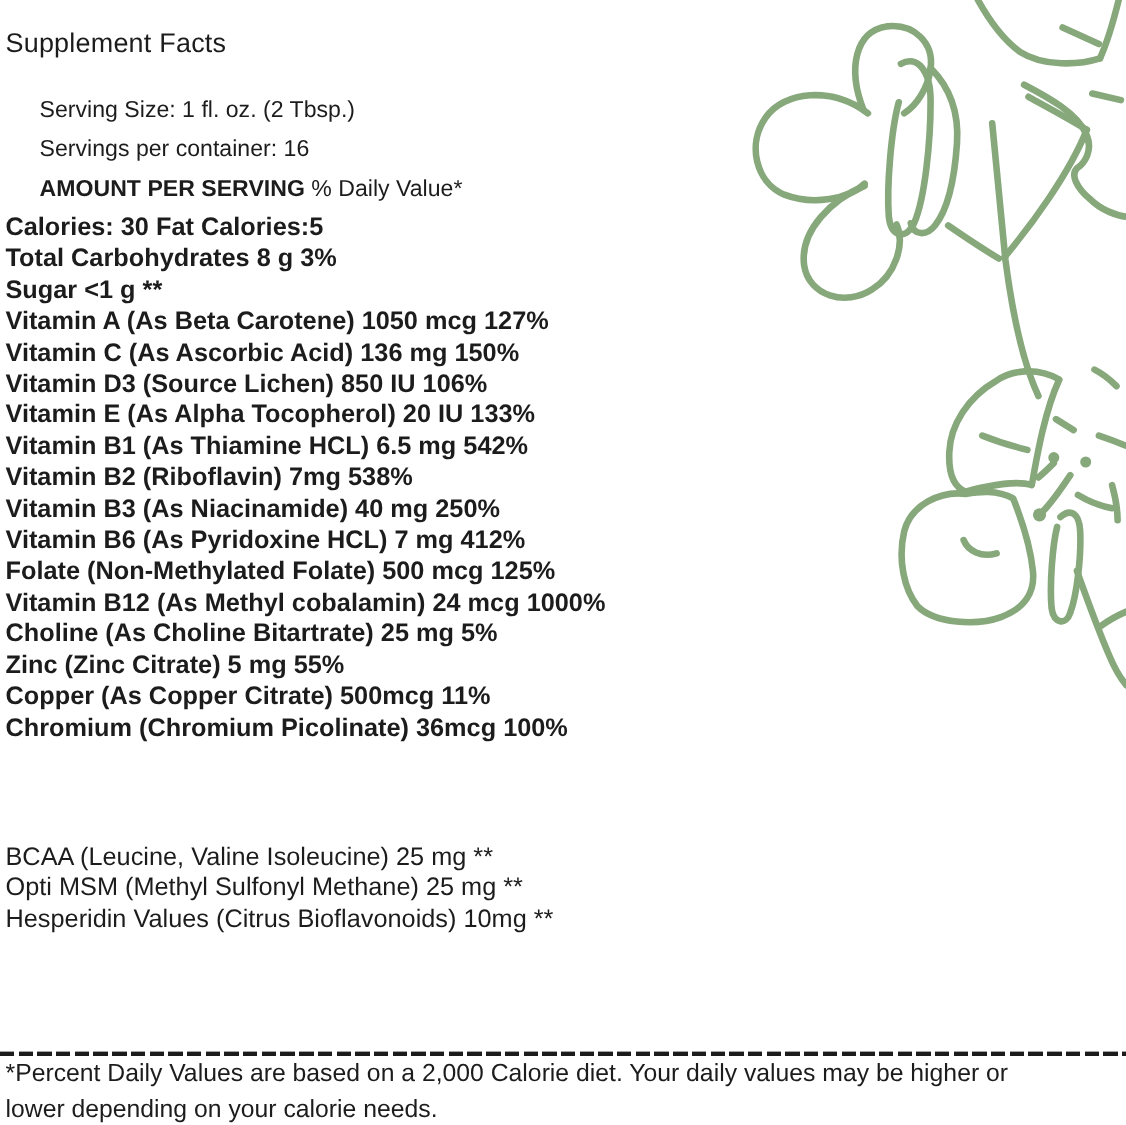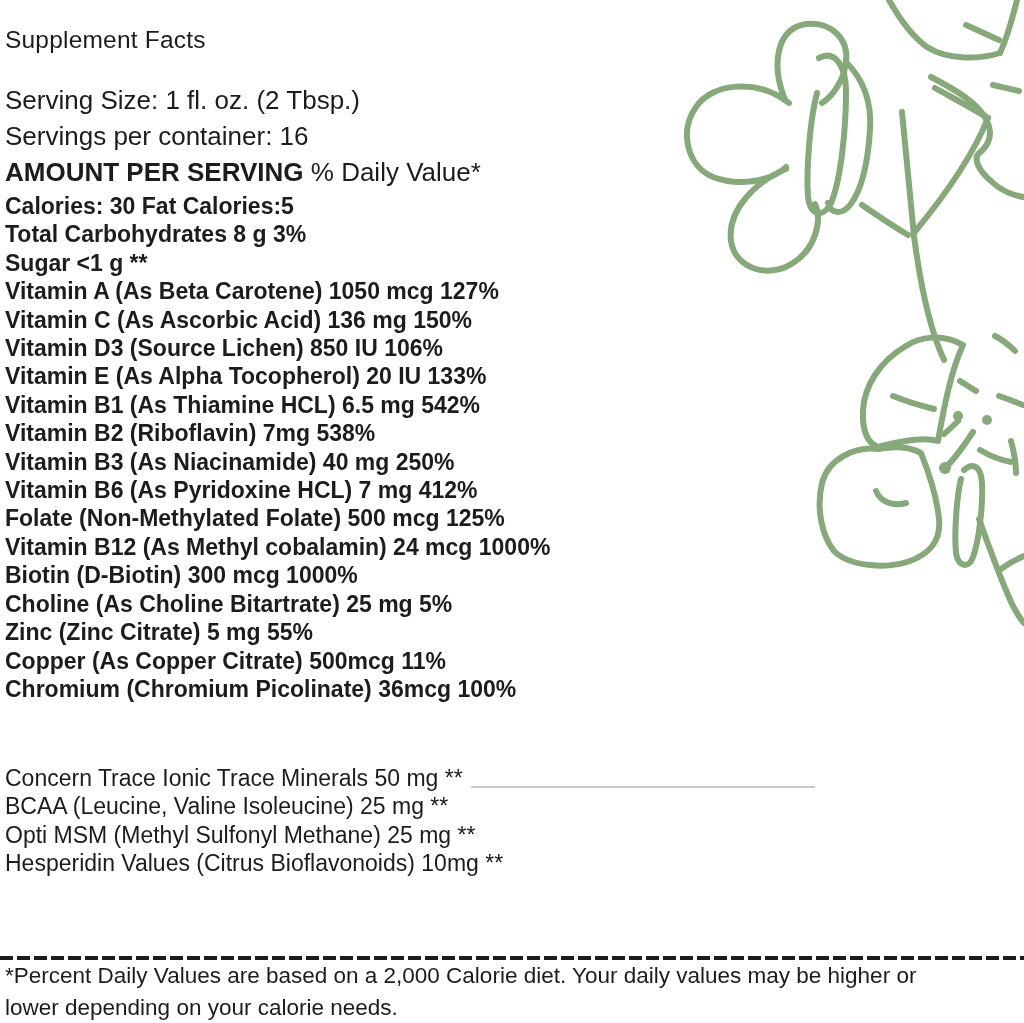--- a/index.html
+++ b/index.html
@@ -15,22 +15,23 @@
 
   .title {
     top:26px;
     font-size:24.5px;
     font-weight:400;
     letter-spacing:0.2px;
   }
 
   .serving-block {
     top:82px;
-    font-size:26px;
+    font-size:21px;
     line-height:36px;
+    margin-left:31px;
   }
   .bold { font-weight:700; }
 
   .main-list {
     top:192px;
     font-size:23px;
     line-height:28.4px;
     font-weight:bold;
   }
   .row { white-space:nowrap; }
@@ -103,32 +104,27 @@
   <div class="row">Vitamin A (As Beta Carotene) 1050 mcg 127%</div>
   <div class="row">Vitamin C (As Ascorbic Acid) 136 mg 150%</div>
   <div class="row">Vitamin D3 (Source Lichen) 850 IU 106%</div>
   <div class="row">Vitamin E (As Alpha Tocopherol) 20 IU 133%</div>
   <div class="row">Vitamin B1 (As Thiamine HCL) 6.5 mg 542%</div>
   <div class="row">Vitamin B2 (Riboflavin) 7mg 538%</div>
   <div class="row">Vitamin B3 (As Niacinamide) 40 mg 250%</div>
   <div class="row">Vitamin B6 (As Pyridoxine HCL) 7 mg 412%</div>
   <div class="row">Folate (Non-Methylated Folate) 500 mcg 125%</div>
   <div class="row">Vitamin B12 (As Methyl cobalamin) 24 mcg 1000%</div>
-  <div class="row">Biotin (D-Biotin) 300 mcg 1000%</div>
   <div class="row">Choline (As Choline Bitartrate) 25 mg 5%</div>
   <div class="row">Zinc (Zinc Citrate) 5 mg 55%</div>
   <div class="row">Copper (As Copper Citrate) 500mcg 11%</div>
   <div class="row">Chromium (Chromium Picolinate) 36mcg 100%</div>
 </div>
 
 <div class="abs secondary-list">
-  <div class="underline-row">
-    <span>Concern Trace Ionic Trace Minerals 50 mg **</span>
-    <span class="line-fill"></span>
-  </div>
   <div class="row">BCAA (Leucine, Valine Isoleucine) 25 mg **</div>
   <div class="row">Opti MSM (Methyl Sulfonyl Methane) 25 mg **</div>
   <div class="row">Hesperidin Values (Citrus Bioflavonoids) 10mg **</div>
 </div>
 
 <div class="dashed-separator"></div>
 
 <div class="abs footer">
   <div>*Percent Daily Values are based on a 2,000 Calorie diet. Your daily values may be higher or</div>
   <div>lower depending on your calorie needs.</div>

